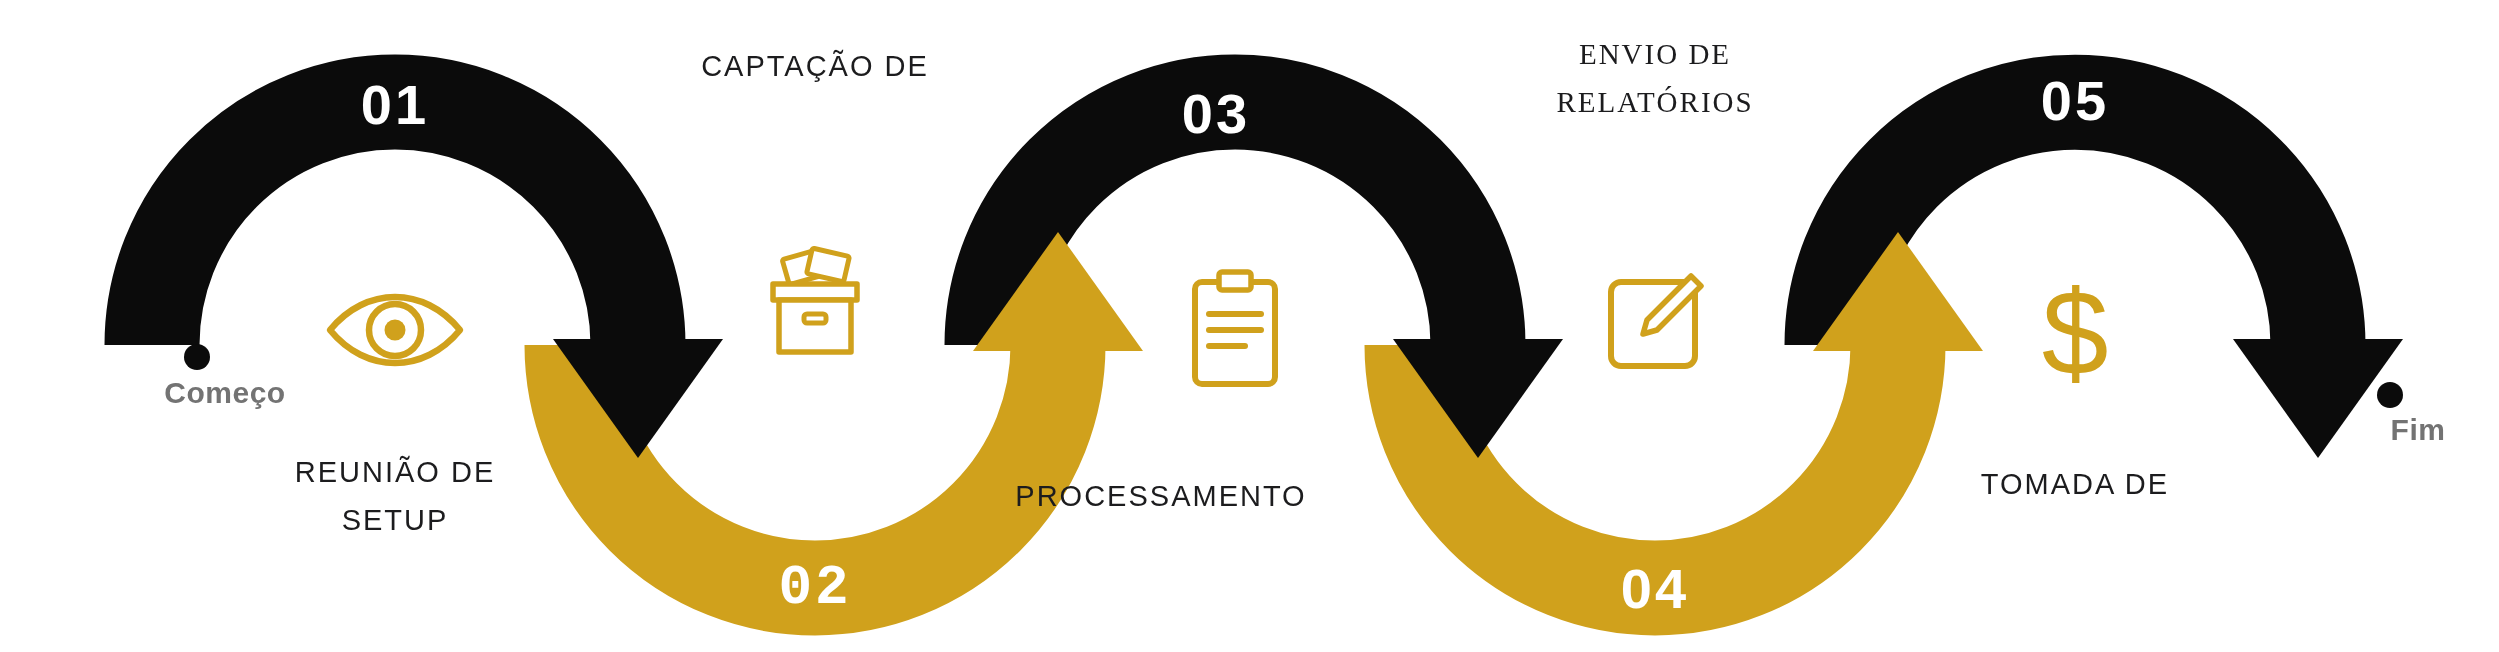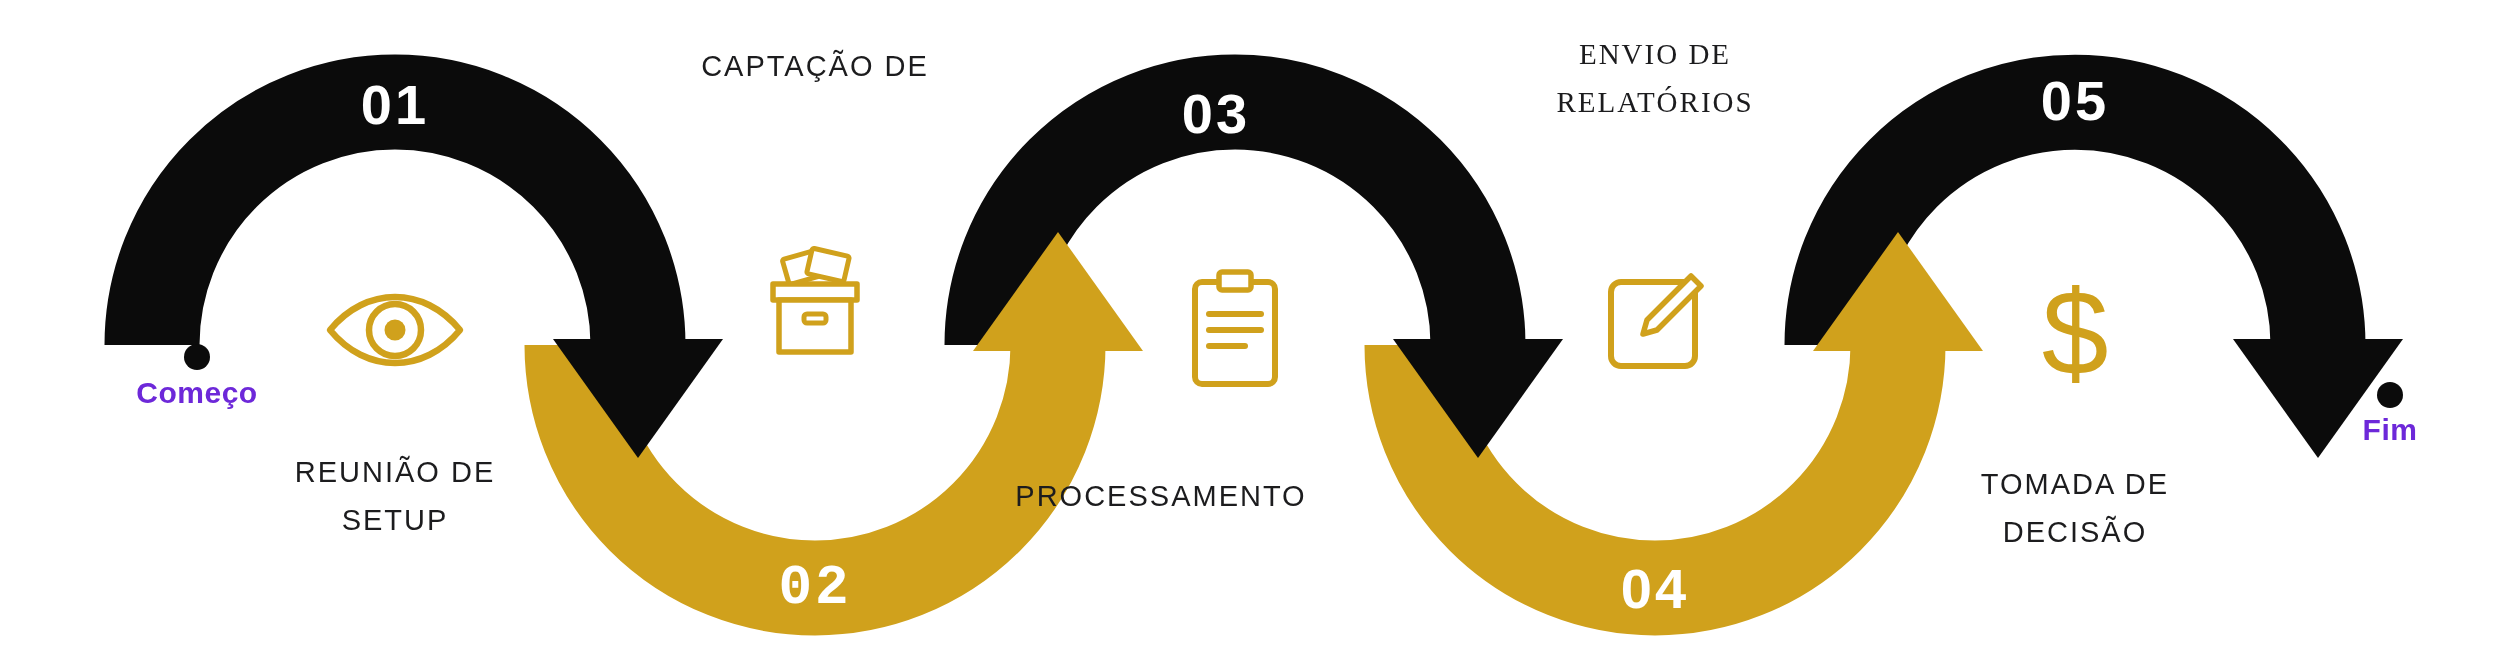--- a/index.html
+++ b/index.html
@@ -42,25 +42,26 @@
   }
   .l-captacao      { left: 815px;  top: 42px; }
   .l-envio         { left: 1655px; top: 30px; font-family: Liberation Serif, serif; }
   .l-reuniao       { left: 395px;  top: 448px; }
   .l-processamento { left: 1161px; top: 472px; }
   .l-tomada        { left: 2075px; top: 460px; }
 
   .terminal-label {
     position: absolute;
     transform: translateX(-50%);
-    color: #6d28d9;
+    color: #737373;
     font-size: 30px;
     font-weight: 700;
     letter-spacing: 0.5px;
     white-space: nowrap;
+    margin-left: 28px;
   }
   .t-start { left: 197px;  top: 376px; }
   .t-end   { left: 2390px; top: 413px; }
 
   .icon {
     position: absolute;
     transform: translate(-50%, -50%);
     line-height: 0;
   }
   .i-eye       { left: 395px;  top: 330px; }
@@ -118,21 +119,20 @@
   </div>
   <div class="step-label l-processamento">
     <div>PROCESSAMENTO</div>
   </div>
   <div class="step-label l-envio">
     <div>ENVIO DE</div>
     <div>RELATÓRIOS</div>
   </div>
   <div class="step-label l-tomada">
     <div>TOMADA DE</div>
-    <div>DECISÃO</div>
   </div>
 
   <div class="terminal-label t-start">Começo</div>
   <div class="terminal-label t-end">Fim</div>
 
   <div class="icon i-eye">
     <svg width="150" height="96" viewBox="0 0 150 96">
       <g fill="none" stroke-width="6.5" stroke-linejoin="round" stroke="#D0A11C">
         <path d="M 10 48 C 46 4, 104 4, 140 48 C 104 92, 46 92, 10 48 Z"></path>
         <circle cx="75" cy="48" r="26"></circle>

